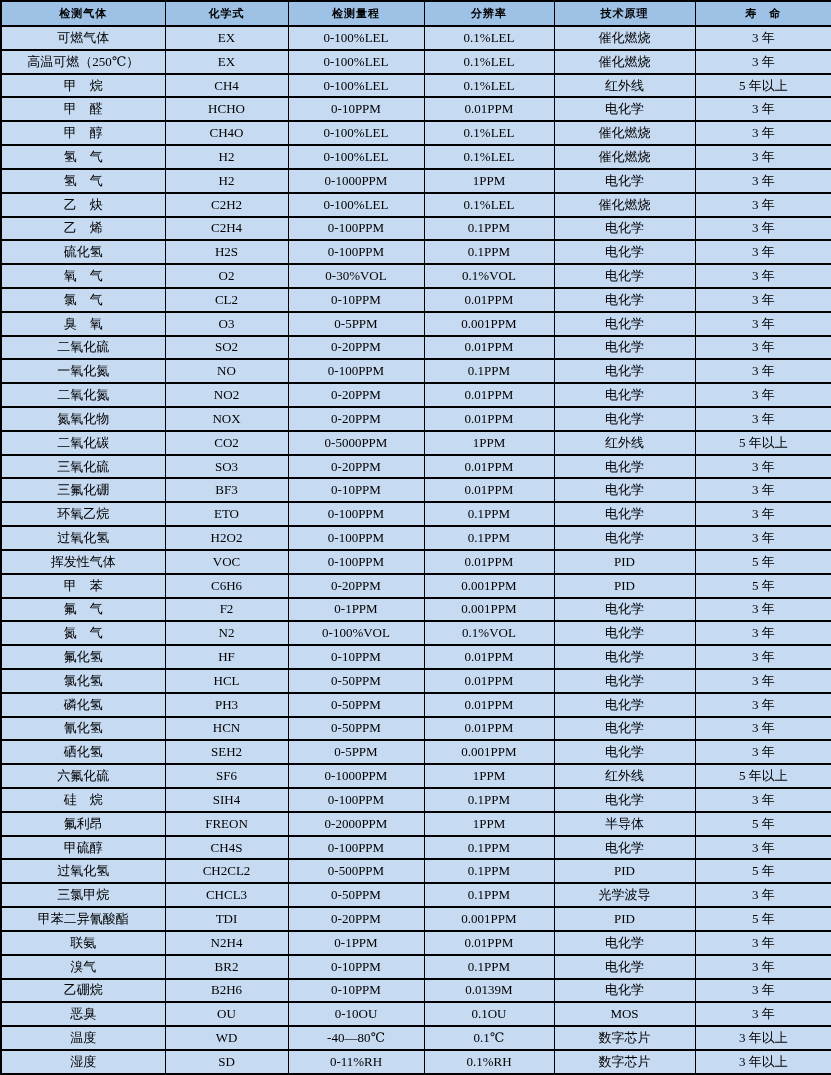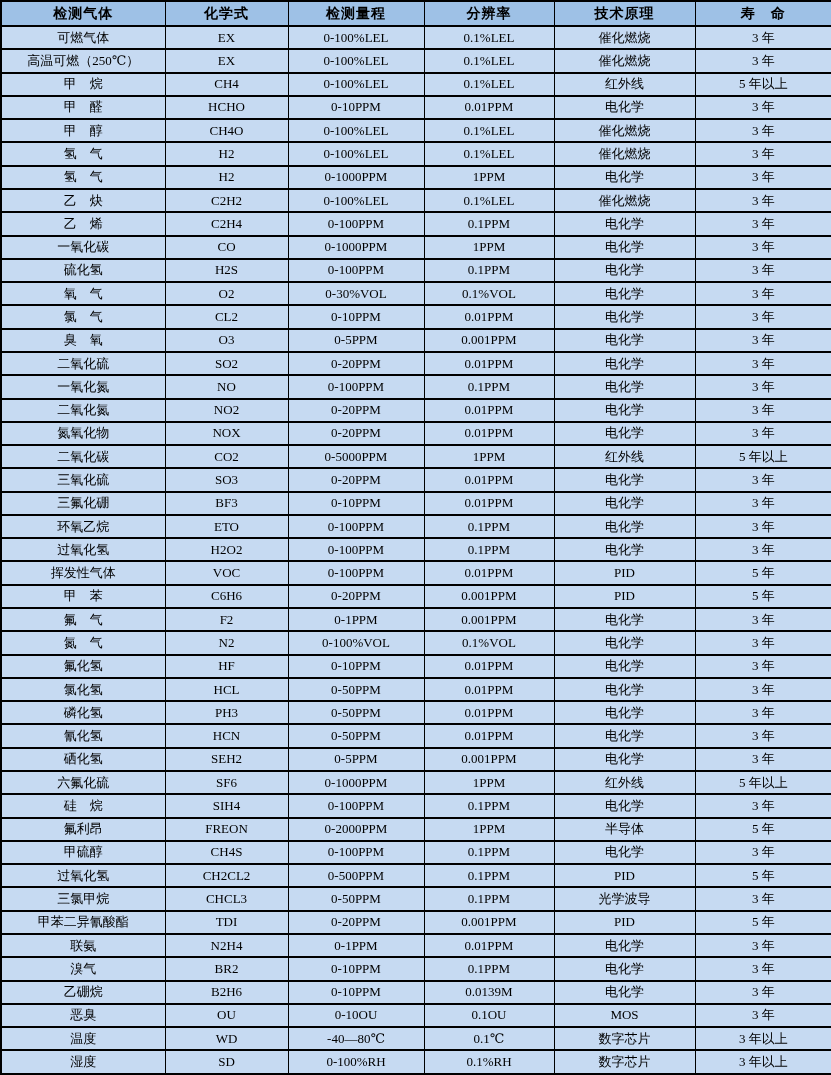--- a/index.html
+++ b/index.html
@@ -27,21 +27,21 @@
     border-bottom-width: 2px;
     text-align: center;
     vertical-align: middle;
     padding: 0 2px;
     color: #000000;
     white-space: nowrap;
     overflow: hidden;
   }
   table.spec-table th {
     background: #9ec1e6;
-    font-size: 14px;
+    font-size: 11px;
     font-weight: bold;
     height: 23px;
     letter-spacing: 1px;
   }
   table.spec-table td {
     background: #c6daf2;
     font-size: 13px;
     font-weight: normal;
   }
 </style>
@@ -135,28 +135,20 @@
         </tr>
         <tr>
           <td>乙　烯</td>
           <td>C2H4</td>
           <td>0-100PPM</td>
           <td>0.1PPM</td>
           <td>电化学</td>
           <td>3 年</td>
         </tr>
         <tr>
-          <td>一氧化碳</td>
-          <td>CO</td>
-          <td>0-1000PPM</td>
-          <td>1PPM</td>
-          <td>电化学</td>
-          <td>3 年</td>
-        </tr>
-        <tr>
           <td>硫化氢</td>
           <td>H2S</td>
           <td>0-100PPM</td>
           <td>0.1PPM</td>
           <td>电化学</td>
           <td>3 年</td>
         </tr>
         <tr>
           <td>氧　气</td>
           <td>O2</td>
@@ -417,20 +409,20 @@
           <td>温度</td>
           <td>WD</td>
           <td>-40—80℃</td>
           <td>0.1℃</td>
           <td>数字芯片</td>
           <td>3 年以上</td>
         </tr>
         <tr>
           <td>湿度</td>
           <td>SD</td>
-          <td>0-100%RH</td>
+          <td>0-11%RH</td>
           <td>0.1%RH</td>
           <td>数字芯片</td>
           <td>3 年以上</td>
         </tr>
       </tbody>
   </table>
 </div>
 
 </body></html>

